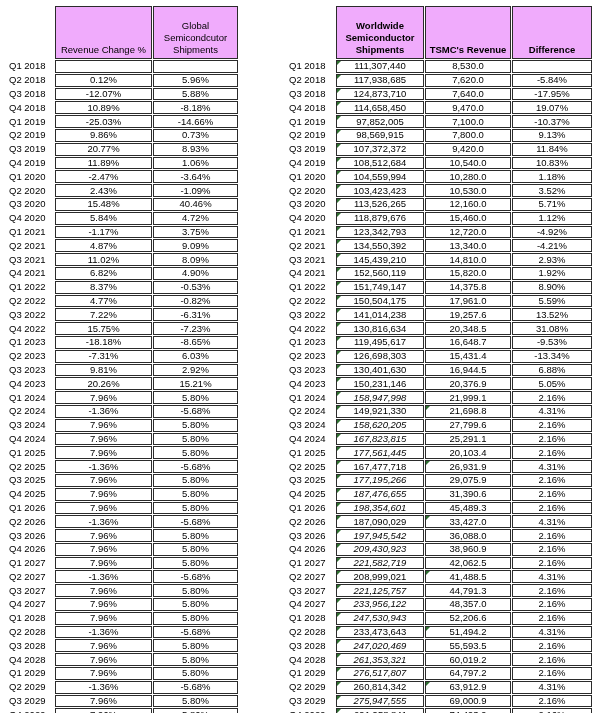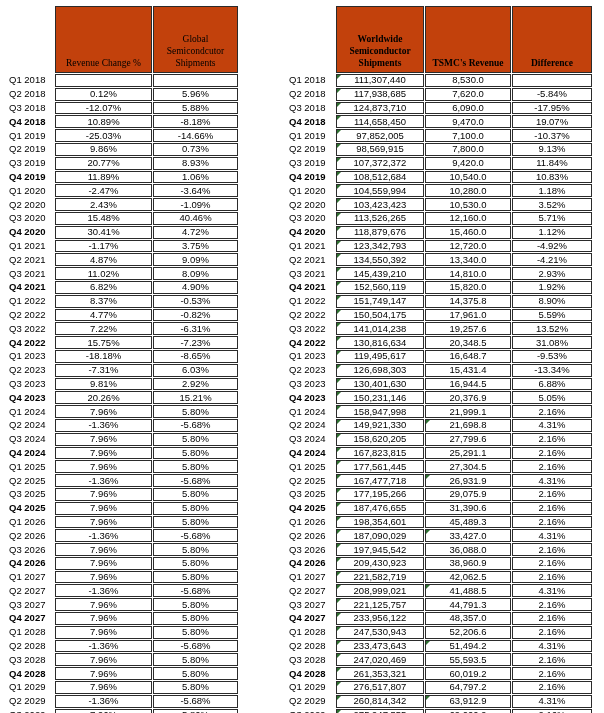--- a/index.html
+++ b/index.html
@@ -3,27 +3,27 @@
 <meta charset="utf-8">
 <style>
   html,body{margin:0;padding:0;background:#fff;}
   body{width:604px;height:713px;font-family:"Liberation Sans",sans-serif;color:#000;}
   .sheet{position:relative;width:604px;height:713px;background:#fff;overflow:hidden;}
   table.tbl{position:absolute;border-collapse:separate;border-spacing:1px;table-layout:fixed;}
   td,th{padding:0;font-size:9.5px;line-height:1.05;text-align:center;vertical-align:middle;
         overflow:hidden;white-space:nowrap;}
   td.cell{border:1px solid #2b2b2b;background:#fff;height:10.8px;position:relative;}
   td.lbl{border:none;background:transparent;text-align:left;padding-left:7px;height:10.8px;}
-  tr.bold td.lbl{font-weight:bold;}
-  th.hdr{border:1px solid #2b2b2b;background:#c2410c;vertical-align:bottom;font-weight:normal;
-         height:44px;white-space:normal;padding:19px 3px 2px 3px;line-height:1.25;font-family:Liberation Serif, serif;}
+  tr.bold td.lbl{font-weight:normal;}
+  th.hdr{border:1px solid #2b2b2b;background:#f0abfc;vertical-align:bottom;font-weight:normal;
+         height:44px;white-space:normal;padding:5px 3px 2px 3px;line-height:1.25;}
   th.blank{border:none;background:transparent;}
   table.rt th.hdr{font-weight:bold;}
   .hl-o{background:var(--orange,#F4B183);}
-  .hl-g{background:var(--green,#E2EFDA);}
+  .hl-g{background:var(--green,#E2EFDA);font-style:italic;}
   .hl-y{background:var(--gray,#D0CECE);}
   .tri{position:absolute;top:0;left:0;width:0;height:0;
        border-top:4px solid var(--tricolor,#2E7031);border-right:4px solid transparent;}
 </style>
 </head>
 <body>
 
 <div class="sheet">
 
   <table class="tbl lt" style="left:1px;top:5px;">
@@ -90,21 +90,21 @@
           <td class="cell">2.43%</td>
           <td class="cell hl-o">-1.09%</td>
         </tr>
         <tr>
           <td class="lbl">Q3 2020</td>
           <td class="cell">15.48%</td>
           <td class="cell">40.46%</td>
         </tr>
         <tr class="bold">
           <td class="lbl">Q4 2020</td>
-          <td class="cell">30.41%</td>
+          <td class="cell">5.84%</td>
           <td class="cell">4.72%</td>
         </tr>
         <tr>
           <td class="lbl">Q1 2021</td>
           <td class="cell">-1.17%</td>
           <td class="cell">3.75%</td>
         </tr>
         <tr>
           <td class="lbl">Q2 2021</td>
           <td class="cell">4.87%</td>
@@ -307,21 +307,21 @@
         </tr>
         <tr>
           <td class="lbl">Q2 2018</td>
           <td class="cell"><span class="tri"></span>117,938,685</td>
           <td class="cell hl-o">7,620.0</td>
           <td class="cell">-5.84%</td>
         </tr>
         <tr>
           <td class="lbl">Q3 2018</td>
           <td class="cell"><span class="tri"></span>124,873,710</td>
-          <td class="cell">6,090.0</td>
+          <td class="cell">7,640.0</td>
           <td class="cell">-17.95%</td>
         </tr>
         <tr class="bold">
           <td class="lbl">Q4 2018</td>
           <td class="cell hl-o"><span class="tri"></span>114,658,450</td>
           <td class="cell">9,470.0</td>
           <td class="cell hl-y">19.07%</td>
         </tr>
         <tr>
           <td class="lbl">Q1 2019</td>
@@ -463,21 +463,21 @@
         </tr>
         <tr class="bold">
           <td class="lbl">Q4 2024</td>
           <td class="cell hl-g"><span class="tri"></span>167,823,815</td>
           <td class="cell">25,291.1</td>
           <td class="cell">2.16%</td>
         </tr>
         <tr>
           <td class="lbl">Q1 2025</td>
           <td class="cell hl-g"><span class="tri"></span>177,561,445</td>
-          <td class="cell">27,304.5</td>
+          <td class="cell">20,103.4</td>
           <td class="cell">2.16%</td>
         </tr>
         <tr>
           <td class="lbl">Q2 2025</td>
           <td class="cell hl-o"><span class="tri"></span>167,477,718</td>
           <td class="cell hl-o"><span class="tri"></span>26,931.9</td>
           <td class="cell">4.31%</td>
         </tr>
         <tr>
           <td class="lbl">Q3 2025</td>

